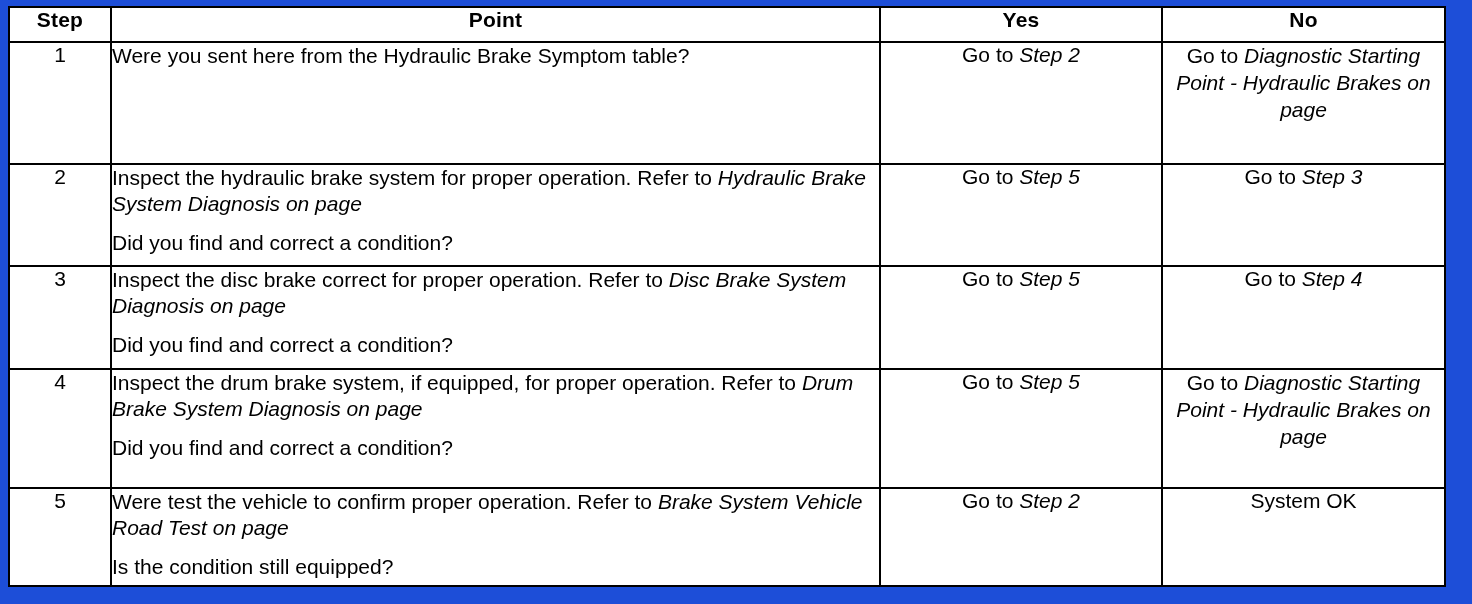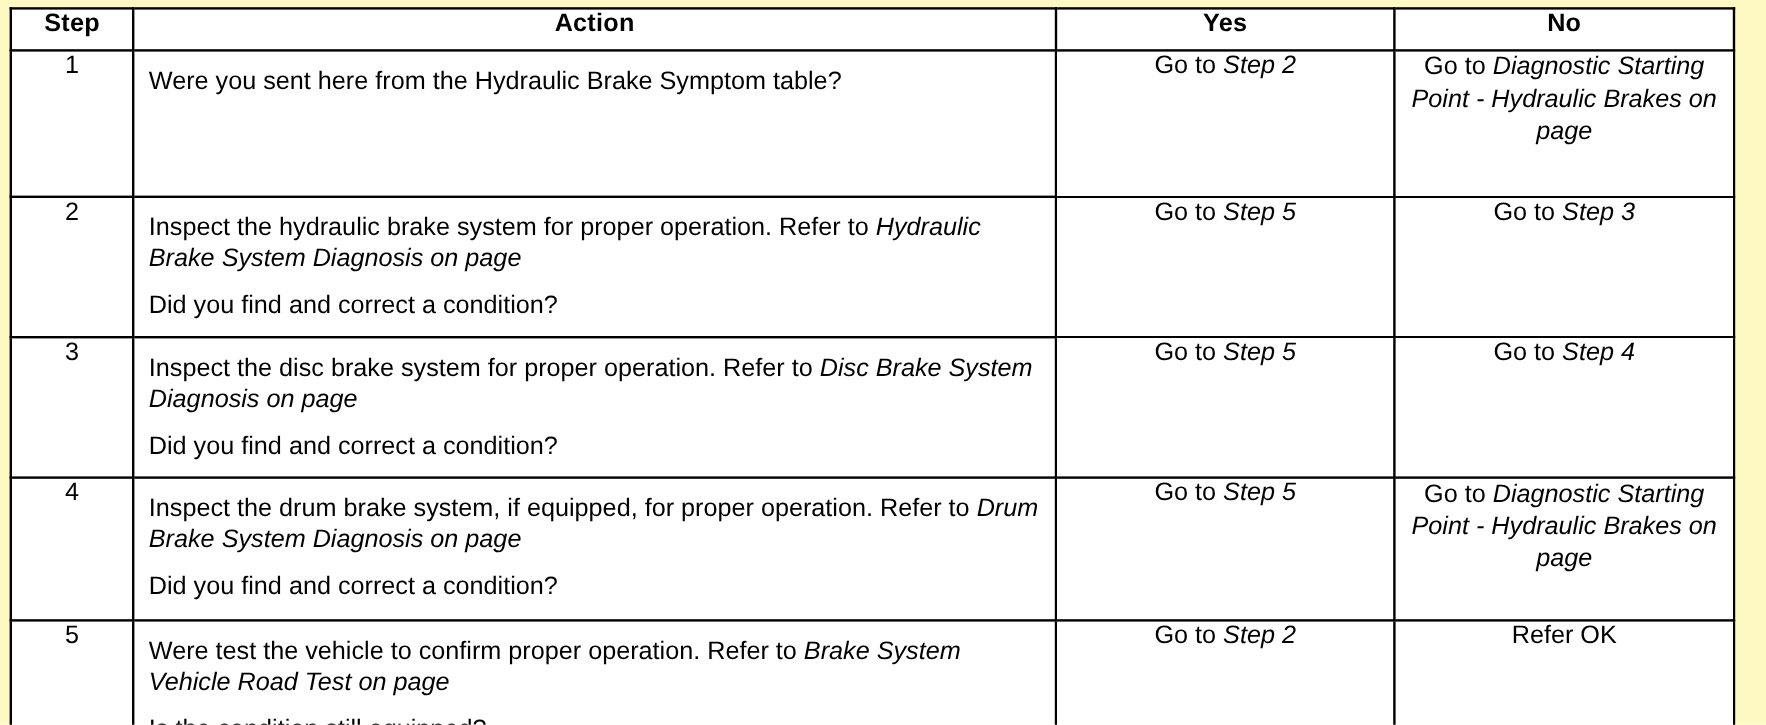--- a/index.html
+++ b/index.html
@@ -11,21 +11,21 @@
     width: 1472px;
     height: 604px;
     font-family: "Liberation Sans", sans-serif;
     color: #000000;
     overflow: hidden;
   }
   .sheet {
     position: relative;
     width: 1472px;
     height: 604px;
-    background: #fef9c3;
+    background: #1d4ed8;
   }
   table.diag {
     position: absolute;
     left: 8px;
     top: 6px;
     width: 1436px;
     border-collapse: collapse;
     table-layout: fixed;
     background: #ffffff;
   }
@@ -66,21 +66,21 @@
   }
   td.branch-bottom {
     vertical-align: bottom;
     padding-bottom: 9px;
   }
   td.branch-top {
     vertical-align: top;
     padding-top: 7px;
     line-height: 1.28;
   }
-  .para { margin: 12px; }
+  .para { margin: 0; }
   .para + .para { margin-top: 13px; }
   .it { font-style: italic; }
 
   
   tr.r1 td { height: 120px; }
   tr.r2 td { height: 100px; }
   tr.r3 td { height: 101px; }
   tr.r4 td { height: 117px; }
   tr.r5 td { height: 96px; }
 </style>
@@ -93,21 +93,21 @@
     <colgroup>
       <col class="c-step">
       <col class="c-action">
       <col class="c-yes">
       <col class="c-no">
     </colgroup>
 
     <thead>
       <tr>
         <th class="hdr">Step</th>
-        <th class="hdr">Action</th>
+        <th class="hdr">Point</th>
         <th class="hdr">Yes</th>
         <th class="hdr">No</th>
       </tr>
     </thead>
 
     <tbody>
 
       <tr class="r1">
         <td class="step-cell">1</td>
         <td class="action-cell">
@@ -131,21 +131,21 @@
           <span>Go to </span><span class="it">Step 5</span>
         </td>
         <td class="branch-cell branch-bottom">
           <span>Go to </span><span class="it">Step 3</span>
         </td>
       </tr>
 
       <tr class="r3">
         <td class="step-cell">3</td>
         <td class="action-cell">
-          <p class="para"><span>Inspect the disc brake system for proper operation. Refer to </span><span class="it">Disc Brake System Diagnosis on page</span></p>
+          <p class="para"><span>Inspect the disc brake correct for proper operation. Refer to </span><span class="it">Disc Brake System Diagnosis on page</span></p>
           <p class="para">Did you find and correct a condition?</p>
         </td>
         <td class="branch-cell branch-bottom">
           <span>Go to </span><span class="it">Step 5</span>
         </td>
         <td class="branch-cell branch-bottom">
           <span>Go to </span><span class="it">Step 4</span>
         </td>
       </tr>
 
@@ -166,19 +166,19 @@
       <tr class="r5">
         <td class="step-cell">5</td>
         <td class="action-cell">
           <p class="para"><span>Were test the vehicle to confirm proper operation. Refer to </span><span class="it">Brake System Vehicle Road Test on page</span></p>
           <p class="para">Is the condition still equipped?</p>
         </td>
         <td class="branch-cell branch-bottom">
           <span>Go to </span><span class="it">Step 2</span>
         </td>
         <td class="branch-cell branch-bottom">
-          <span>Refer OK</span><span class="it"></span>
+          <span>System OK</span><span class="it"></span>
         </td>
       </tr>
     </tbody>
   </table>
 
 </div>
 
 </body></html>

